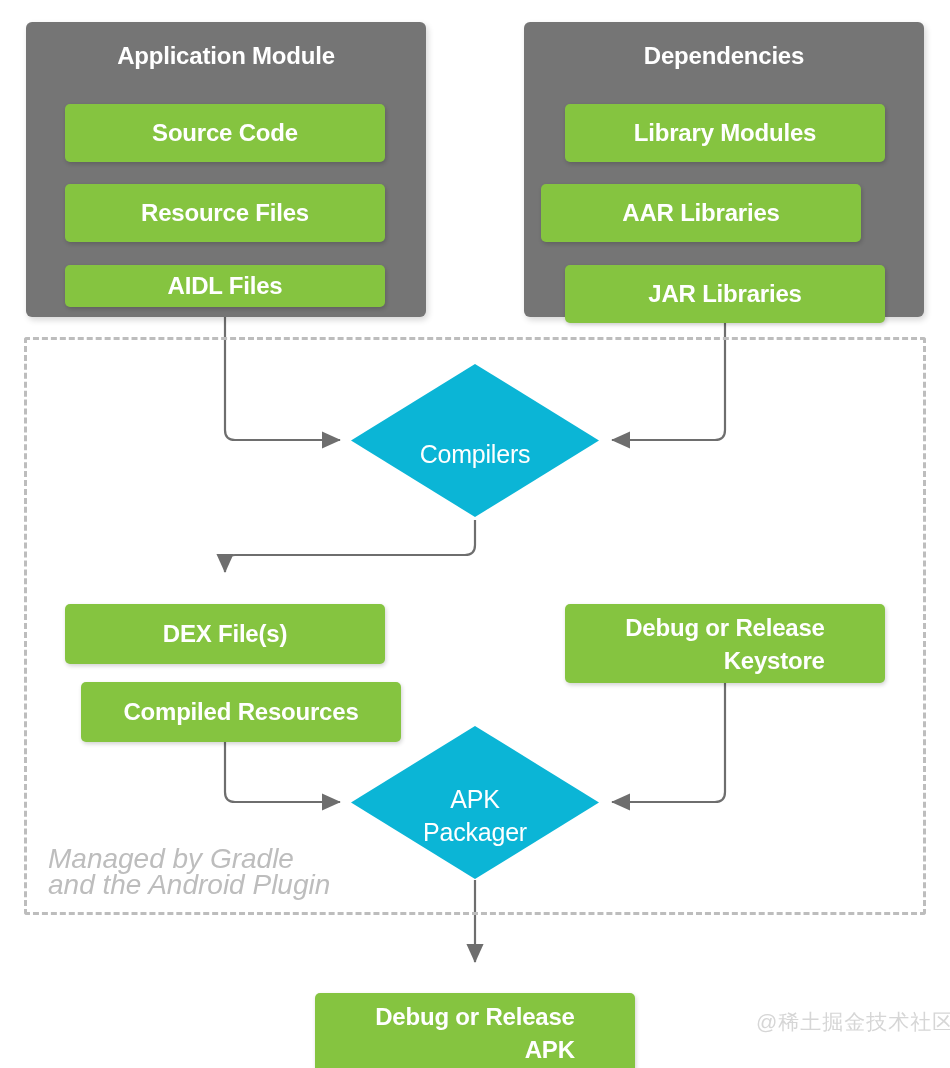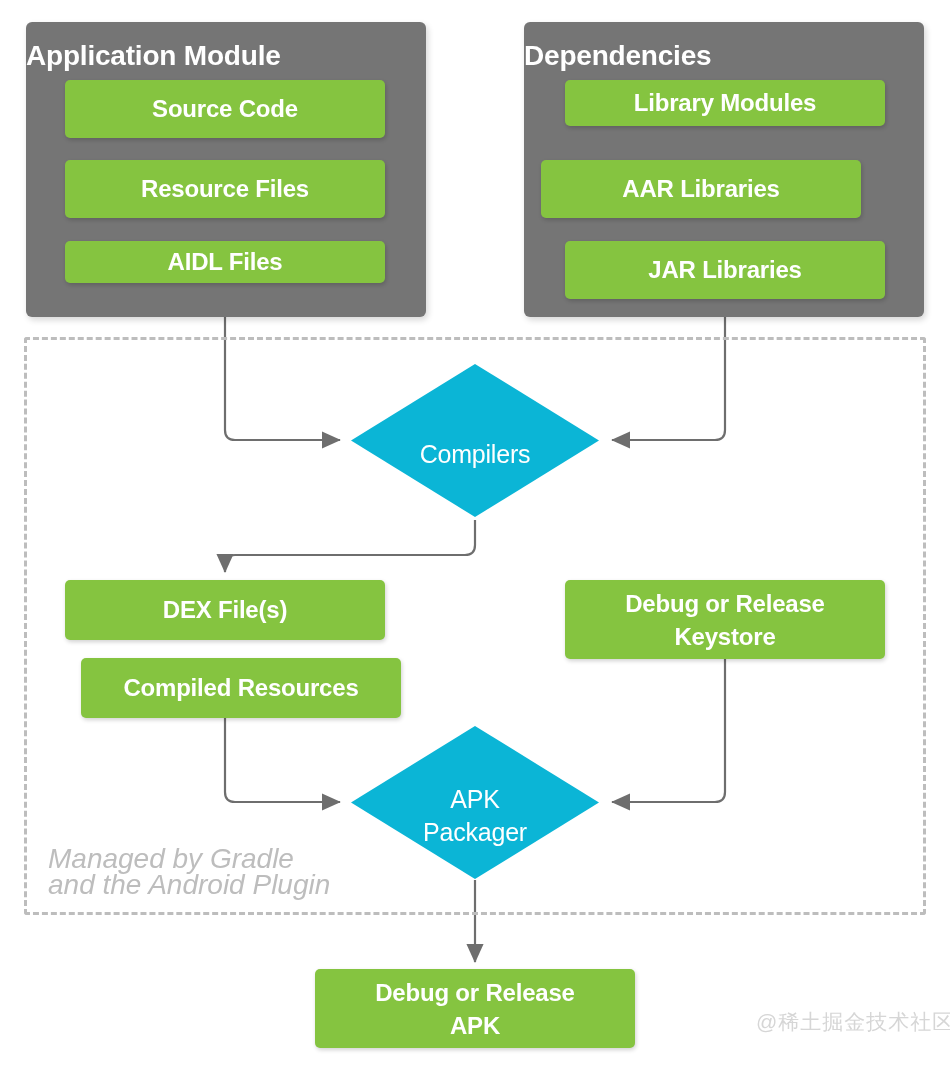--- a/index.html
+++ b/index.html
@@ -22,44 +22,45 @@
     position: absolute;
     background: #757575;
     border-radius: 6px;
     box-shadow: 2px 3px 6px rgba(0,0,0,0.16);
   }
   .group-title {
     position: absolute;
     left: 0;
     right: 0;
     top: 18px;
-    text-align: left;
+    text-align: center;
     color: #ffffff;
-    font-size: 28px;
+    font-size: 24px;
     font-weight: bold;
     letter-spacing: -0.2px;
     line-height: 32px;
   }
   
   .green-box {
     position: absolute;
     background: #85C440;
     border-radius: 5px;
     color: #ffffff;
     font-size: 24px;
     font-weight: bold;
     display: flex;
     align-items: center;
     justify-content: center;
     text-align: center;
     line-height: 30px;
     box-shadow: 1px 2px 4px rgba(0,0,0,0.18);
     letter-spacing: -0.2px;
+    margin-top: 24px;
   }
-  .green-box.two-line { line-height: 33px; }
+  .green-box.two-line { line-height: 33px; text-align: right; }
   
   .diamond-wrap {
     position: absolute;
   }
   .diamond-wrap svg {
     position: absolute;
     left: 0;
     top: 0;
     overflow: visible;
   }
@@ -146,21 +147,21 @@
   <div class="group-panel" style="left:26px; top:22px; width:400px; height:295px;">
     <div class="group-title">Application Module</div>
   </div>
   <div class="green-box" style="left:65px; top:80px; width:320px; height:58px;">Source Code</div>
   <div class="green-box" style="left:65px; top:160px; width:320px; height:58px;">Resource Files</div>
   <div class="green-box" style="left:65px; top:241px; width:320px; height:42px;">AIDL Files</div>
 
   <div class="group-panel" style="left:524px; top:22px; width:400px; height:295px;">
     <div class="group-title">Dependencies</div>
   </div>
-  <div class="green-box" style="left:565px; top:80px; width:320px; height:46px;">Library Modules</div>
+  <div class="green-box" style="left:565px; top:80px; width:320px; height:58px;">Library Modules</div>
   <div class="green-box" style="left:541px; top:160px; width:320px; height:58px;">AAR Libraries</div>
   <div class="green-box" style="left:565px; top:241px; width:320px; height:58px;">JAR Libraries</div>
 
   <div class="diamond-wrap" style="left:350px; top:363px; width:250px; height:155px;">
     <svg width="250" height="155" viewBox="0 0 250 155" xmlns="http://www.w3.org/2000/svg">
       <polygon points="125,1 249,77.5 125,154 1,77.5" fill="#0BB5D6"></polygon>
     </svg>
     <div class="diamond-label">Compilers</div>
   </div>
 

